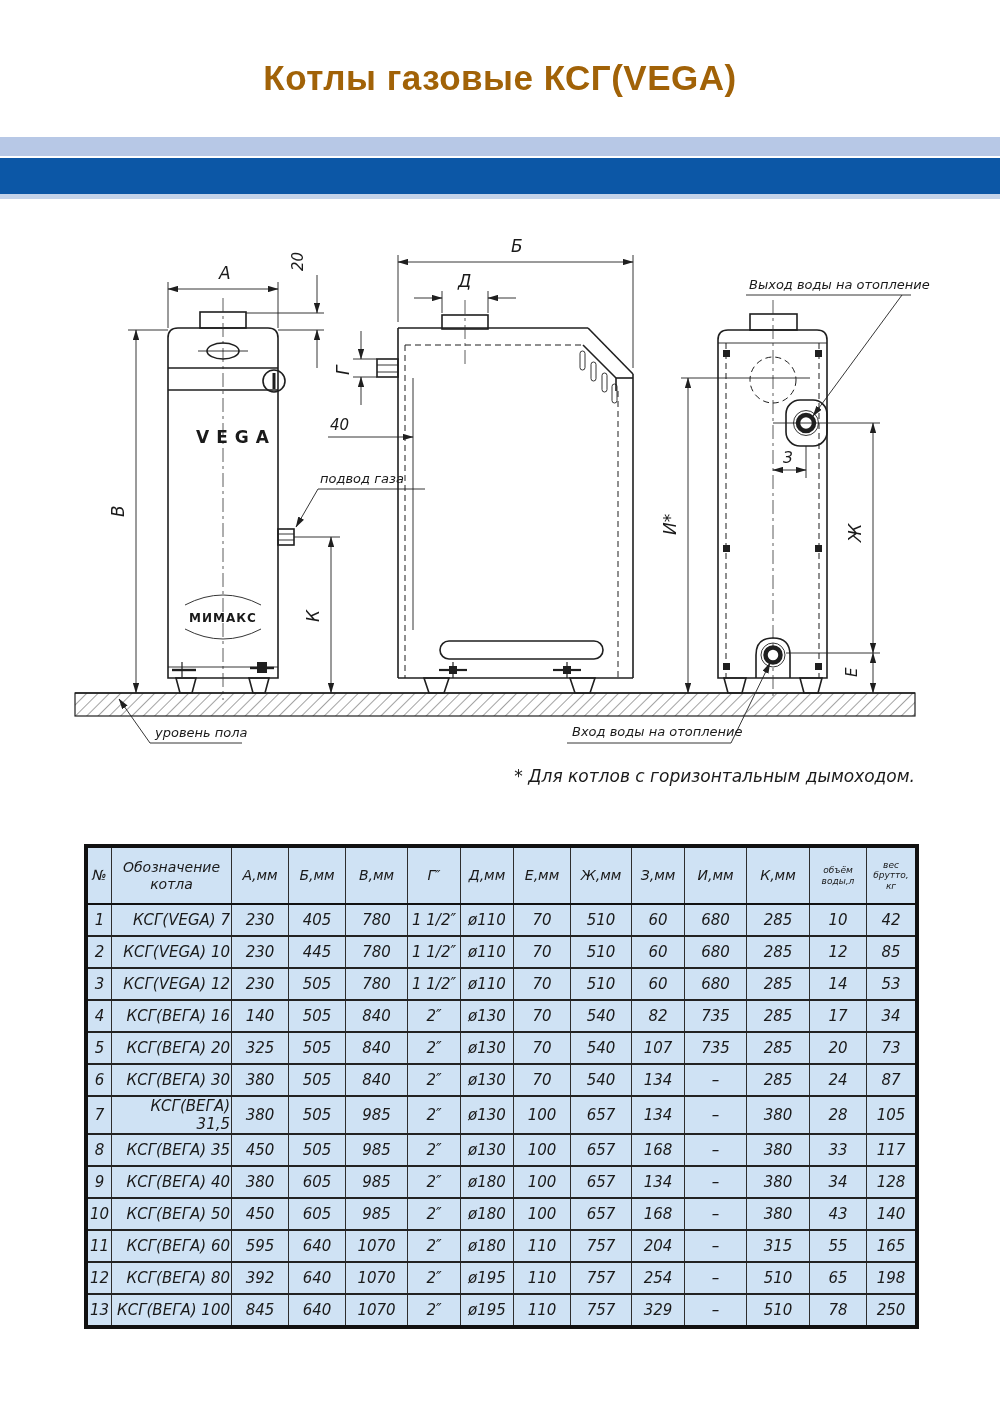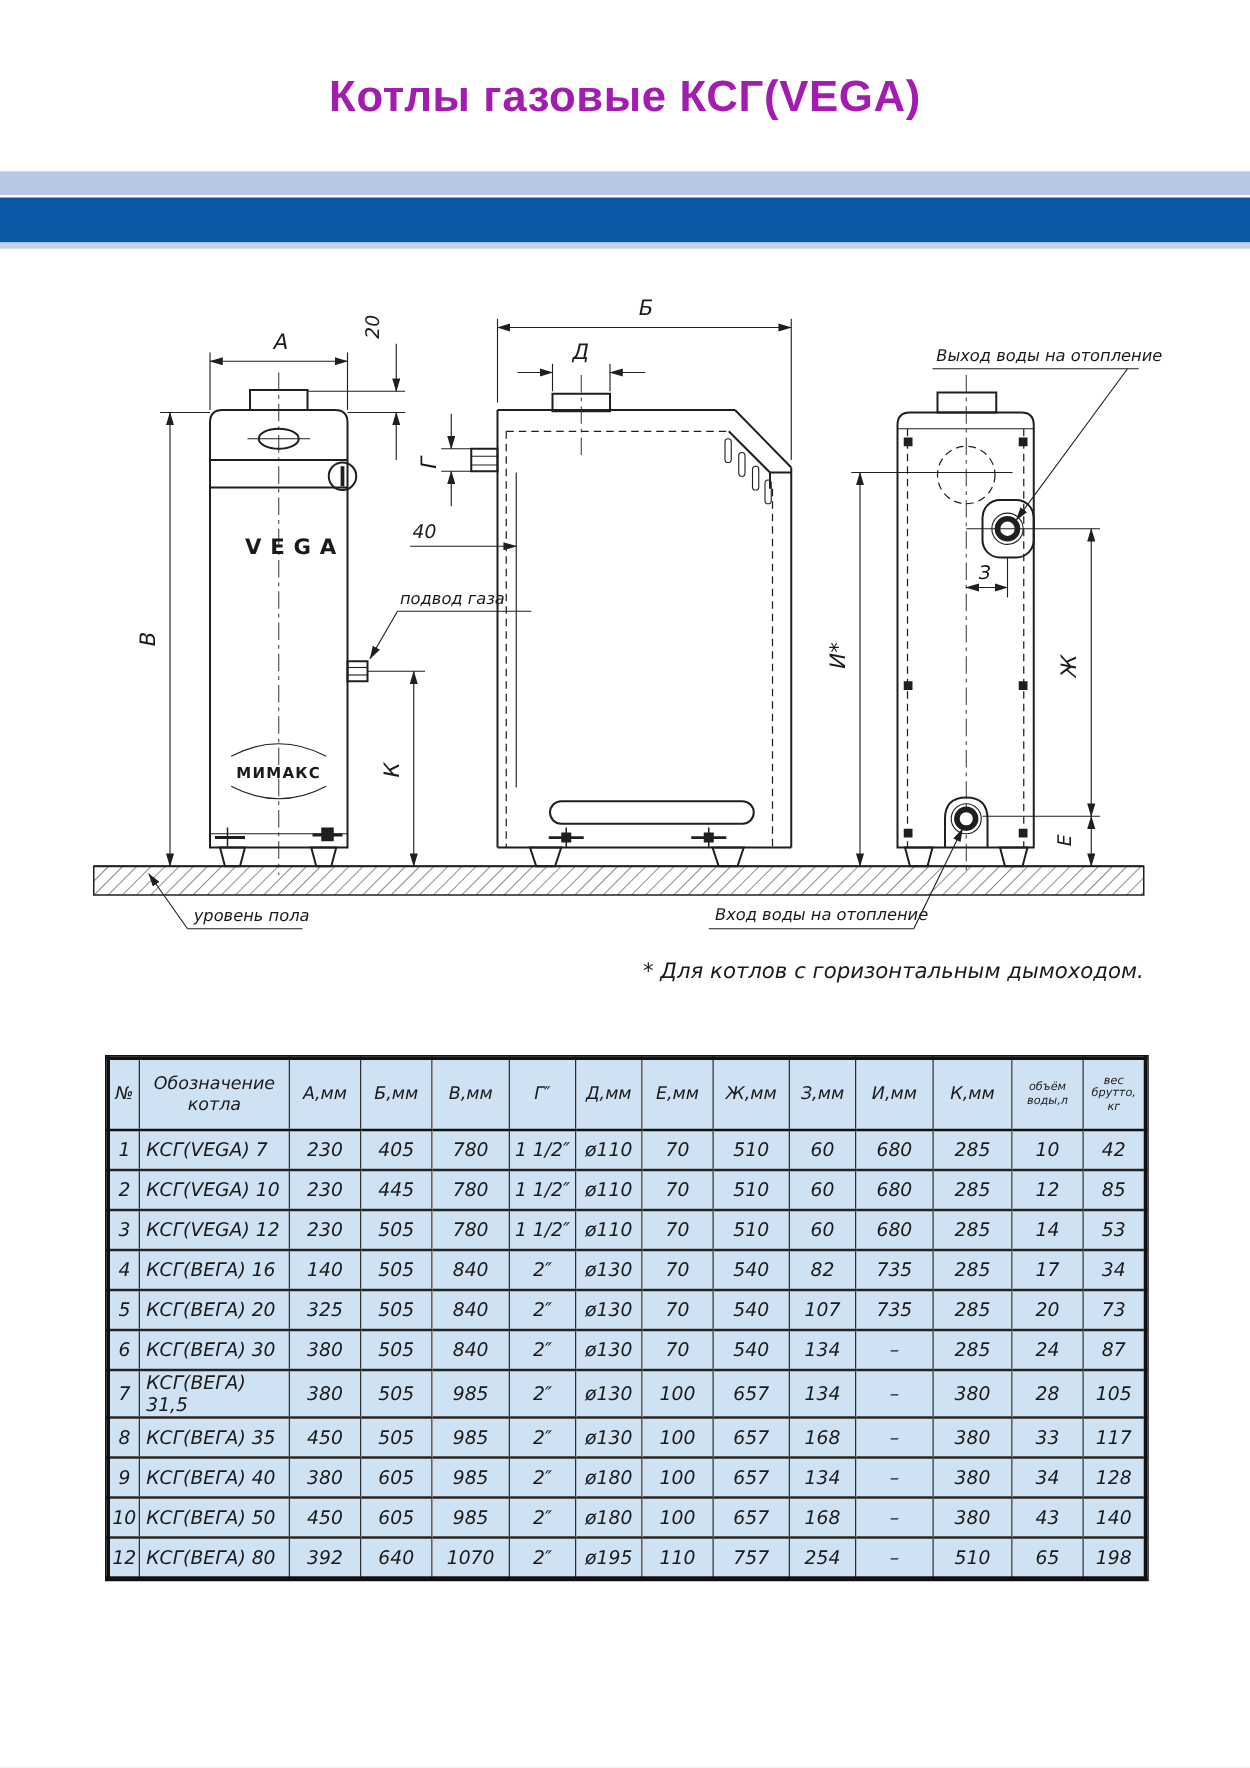--- a/index.html
+++ b/index.html
@@ -1,19 +1,19 @@
 <!DOCTYPE html>
 <html><head>
 <meta charset="utf-8">
 <style>
   html,body{margin:0;padding:0;background:#e8e8e8;}
   .page{position:relative;width:1000px;height:1414px;background:#ffffff;margin:0 auto;overflow:hidden;
         font-family:"DejaVu Sans",sans-serif;color:#1a1a1a;}
   .page-title{position:absolute;top:58px;left:0;width:100%;text-align:center;
-              font-family:"Liberation Sans",sans-serif;font-weight:bold;font-size:35px;color:#a21caf;letter-spacing:0.5px;}
+              font-family:"Liberation Sans",sans-serif;font-weight:bold;font-size:35px;color:#a16207;letter-spacing:0.5px;}
   .band{position:absolute;left:0;width:100%;}
   .band-light{top:137px;height:19px;background:#b7c8e6;}
   .band-dark{top:158px;height:36px;background:#0c57a6;}
   .band-light2{top:194px;height:5px;background:#c4d3ea;}
   svg.drawing{position:absolute;top:225px;left:0;}
   svg .ln{stroke:#1f1f1f;stroke-width:1.6;fill:none;}
   svg .thin{stroke:#1f1f1f;stroke-width:0.9;fill:none;}
   svg .dash{stroke:#1f1f1f;stroke-width:1;fill:none;stroke-dasharray:6 4;}
   svg .cl{stroke:#333;stroke-width:0.8;fill:none;stroke-dasharray:14 4 3 4;}
   svg .dim{stroke:#1f1f1f;stroke-width:0.9;fill:none;}
@@ -24,21 +24,21 @@
   svg .notetxt{font-size:17px;}
   svg .brandtxt{font-style:normal;font-weight:bold;font-size:17px;letter-spacing:7px;}
   svg .logotxt{font-style:normal;font-weight:bold;font-size:12px;letter-spacing:1px;}
   .spec-table{position:absolute;top:845px;left:85px;width:830px;border-collapse:collapse;table-layout:fixed;
               font-style:italic;font-size:15px;}
   .spec-table th,.spec-table td{background:#cfe2f4;border:1px solid #2e2e2e;border-bottom:2px solid #222;
               text-align:center;vertical-align:middle;padding:0 1px;overflow:hidden;}
   .spec-table thead th{height:55px;font-weight:normal;font-size:14px;line-height:1.15;border-bottom:2.5px solid #111;}
   .spec-table thead th:nth-child(13),.spec-table thead th:nth-child(14){font-size:9px;}
   .spec-table tbody td{height:30px;}
-  .spec-table tbody td:nth-child(2){text-align:left;padding-left:5px;}
+  .spec-table tbody td:nth-child(2){text-align:right;padding-left:5px;}
   .spec-table{border:3px solid #111;outline:1px solid #111;}
 </style>
 </head>
 <body>
 
 <div class="page">
 
   <div class="page-title">Котлы газовые КСГ(VEGA)</div>
   <div class="band band-light"></div>
   <div class="band band-dark"></div>
@@ -405,31 +405,63 @@
           <td>ø180</td>
           <td>100</td>
           <td>657</td>
           <td>168</td>
           <td>–</td>
           <td>380</td>
           <td>43</td>
           <td>140</td>
         </tr>
         <tr>
+          <td>11</td>
+          <td>КСГ(ВЕГА) 60</td>
+          <td>595</td>
+          <td>640</td>
+          <td>1070</td>
+          <td>2″</td>
+          <td>ø180</td>
+          <td>110</td>
+          <td>757</td>
+          <td>204</td>
+          <td>–</td>
+          <td>315</td>
+          <td>55</td>
+          <td>165</td>
+        </tr>
+        <tr>
           <td>12</td>
           <td>КСГ(ВЕГА) 80</td>
           <td>392</td>
           <td>640</td>
           <td>1070</td>
           <td>2″</td>
           <td>ø195</td>
           <td>110</td>
           <td>757</td>
           <td>254</td>
           <td>–</td>
           <td>510</td>
           <td>65</td>
           <td>198</td>
         </tr>
+        <tr>
+          <td>13</td>
+          <td>КСГ(ВЕГА) 100</td>
+          <td>845</td>
+          <td>640</td>
+          <td>1070</td>
+          <td>2″</td>
+          <td>ø195</td>
+          <td>110</td>
+          <td>757</td>
+          <td>329</td>
+          <td>–</td>
+          <td>510</td>
+          <td>78</td>
+          <td>250</td>
+        </tr>
       </tbody>
   </table>
 
 </div>
 
 </body></html>

